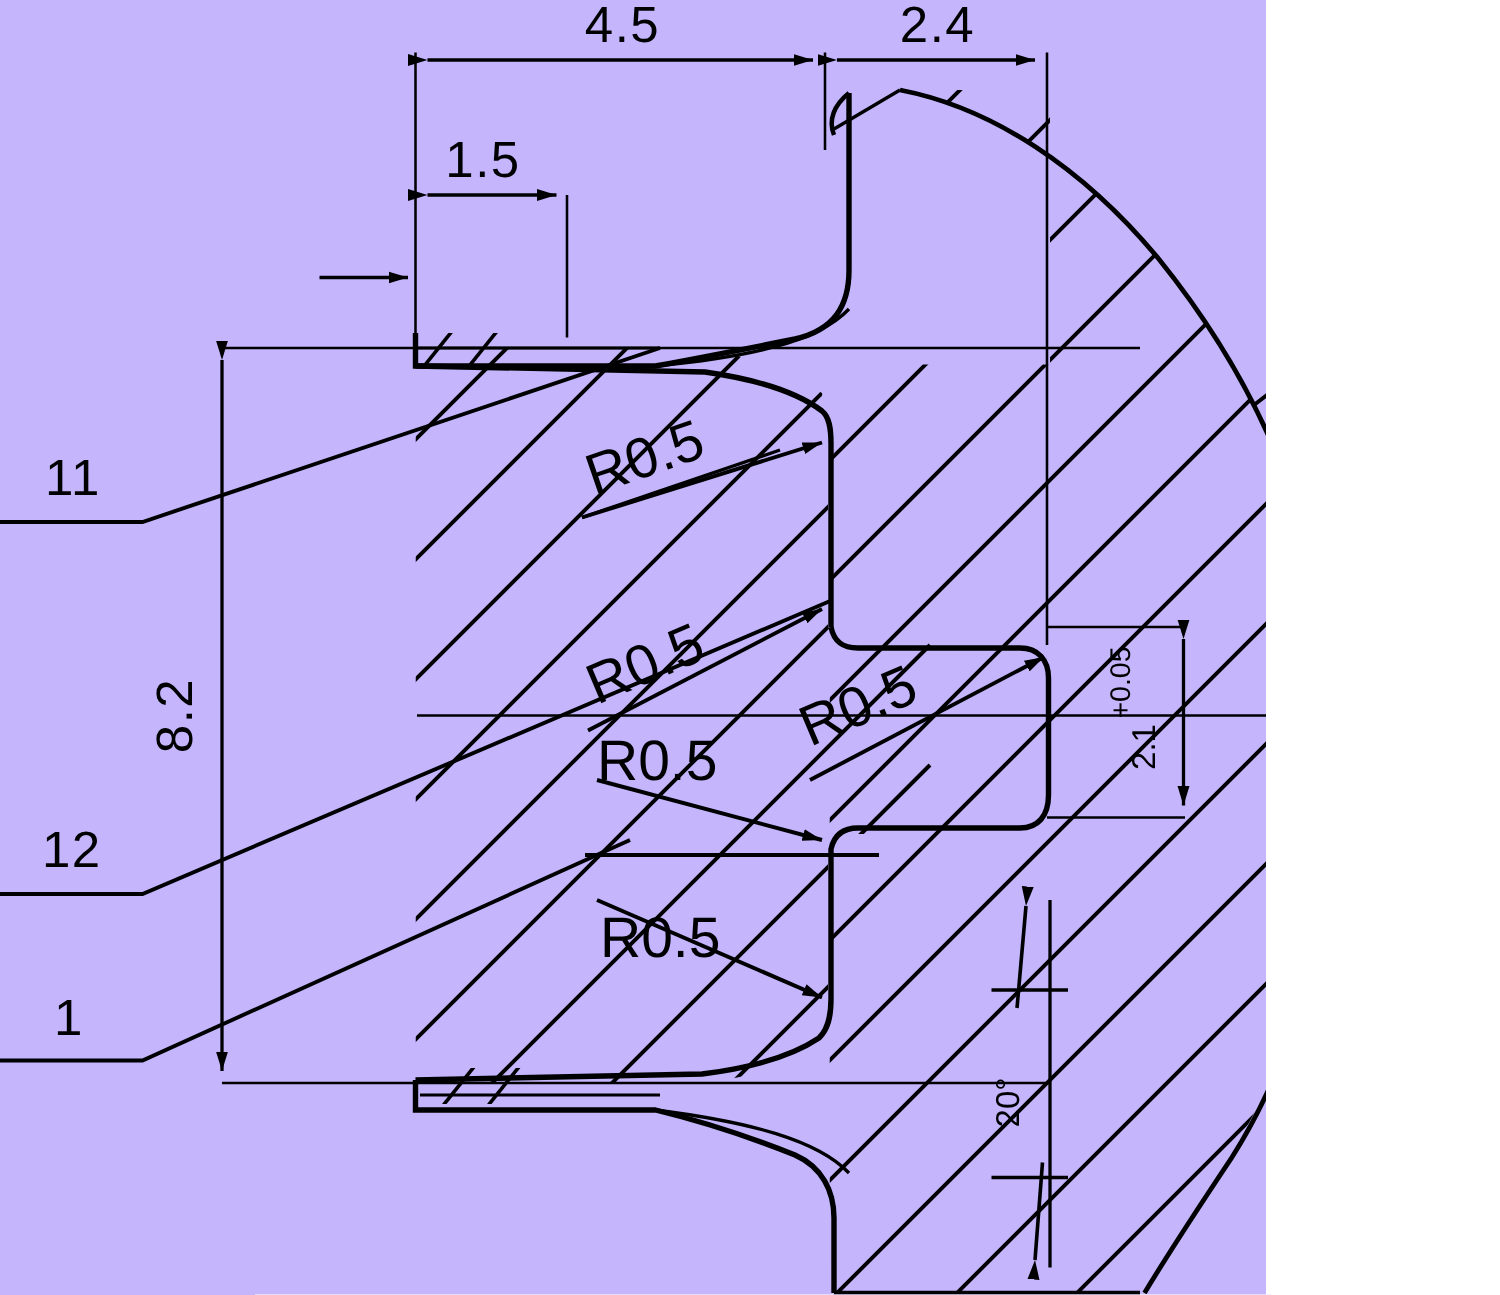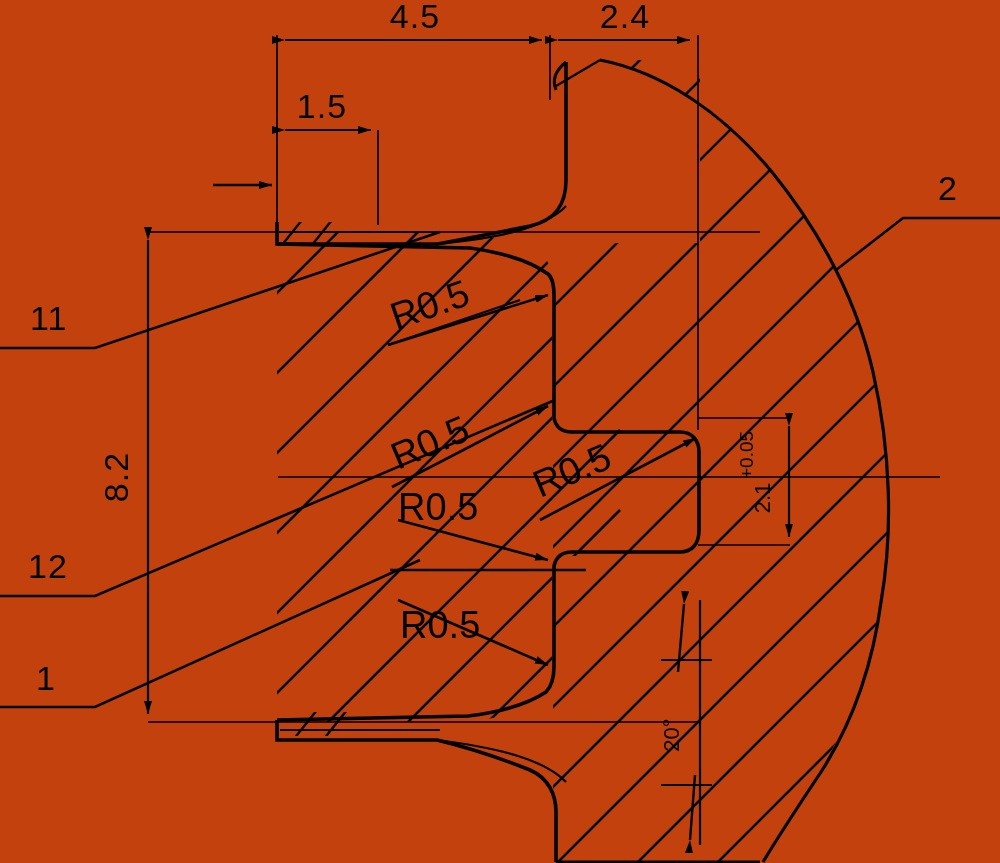--- a/index.html
+++ b/index.html
@@ -5,23 +5,23 @@
   html, body {
     margin: 0;
     padding: 0;
     background: #ffffff;
   }
   body {
     font-family: "Liberation Sans", sans-serif;
   }
   #drawing-root {
     position: relative;
-    width: 1000px;
+    width: 844px;
     height: 863px;
-    background: #c2410c;
+    background: #c4b5fd;
     overflow: hidden;
   }
   #drawing-svg {
     display: block;
     width: 1000px;
     height: 863px;
   }
   .txt {
     font-family: "Liberation Sans", sans-serif;
     fill: #000000;

